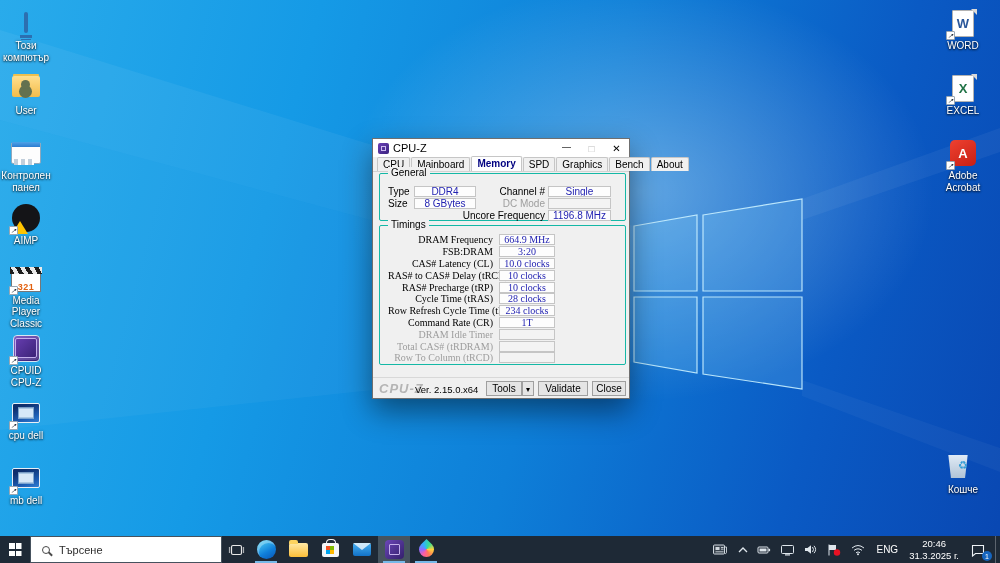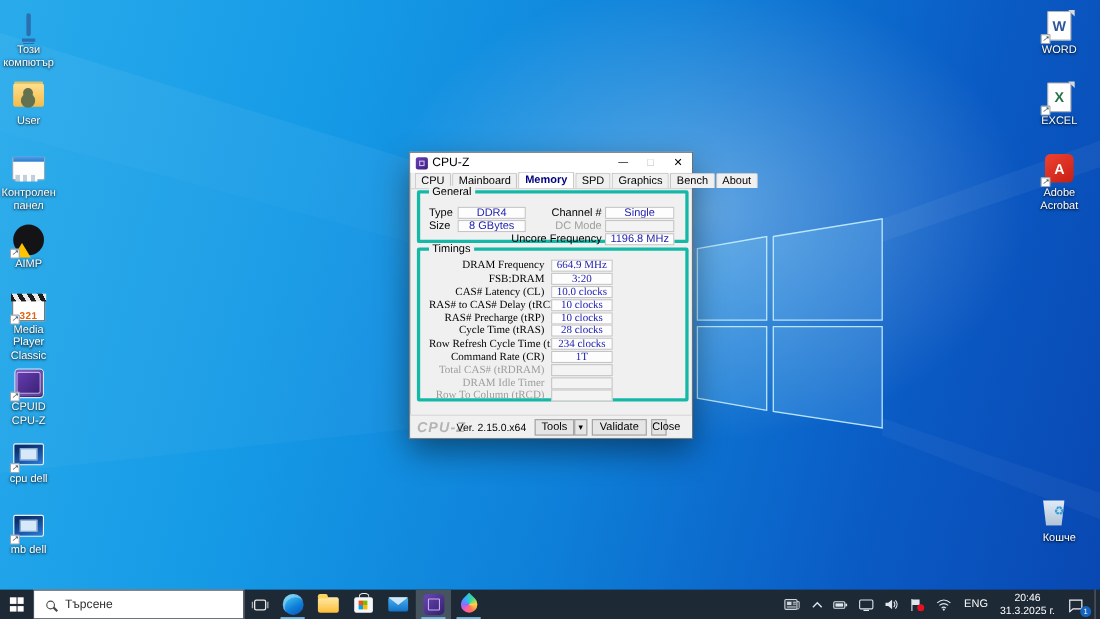--- a/index.html
+++ b/index.html
@@ -90,21 +90,21 @@
   .tb-btn { width:25px; height:18px; display:flex; align-items:center; justify-content:center; font-size:10px; }
   .tb-btn.min::before { content:"\2014"; font-size:9px; margin-top:-3px; }
   .tb-btn.max::before { content:"\25A1"; color:#bdbdbd; font-size:10px; }
   .tb-btn.close::before { content:"\2715"; font-size:10px; }
 
   .tabs { display:flex; align-items:flex-end; height:15px; padding:0 4px; border-bottom:1px solid #d2d2d2; }
   .tab { padding:1px 5px 1px; margin-right:1px; border:1px solid #c6c6c6; border-bottom:none;
       border-radius:2px 2px 0 0; background:#f0f0f0; white-space:nowrap; cursor:default; }
   .tab.active { background:#fff; color:#000080; font-weight:bold; padding-bottom:2px; }
 
-  .group { position:absolute; left:6px; width:247px; border:3px solid #14b8a6; border-radius:2px; }
+  .group { position:absolute; left:6px; width:247px; border:1px solid #14b8a6; border-radius:2px; }
   .group-label { position:absolute; top:-7px; left:8px; background:#f0f0f0; padding:0 3px; }
   #grp-general { top:34px; height:48px; }
   #grp-timings { top:86px; height:140px; }
 
   .fld { background:#fdfdfd; border:1px solid #c5c5c5; color:#2323b2; text-align:center;
       height:11px; line-height:9px; overflow:hidden; }
   .dis.fld, .fld.dis { background:#f3f3f3; color:#9d9d9d; }
   span.dis { color:#9d9d9d; }
 
   .gl-rows { position:absolute; left:8px; top:11px; }
@@ -125,21 +125,21 @@
       border-top:1px solid #d8d8d8; }
   .cpuz-logo { position:absolute; left:6px; top:3px; font-style:italic; font-weight:bold; font-size:13px;
       color:#b4b4b4; letter-spacing:1px; }
   .ver { position:absolute; left:42px; top:6px; font-size:9.5px; }
   .btn { position:absolute; top:3px; height:15px; background:#e5e5e5; border:1px solid #9f9f9f;
       font-size:10px; text-align:center; line-height:13px; cursor:default; }
   .btn-tools { left:113px; width:36px; }
   .btn-tools-arrow { left:149px; width:12px; }
   .btn-tools-arrow::before { content:"\25BE"; font-size:8px; }
   .btn-validate { left:165px; width:50px; }
-  .btn-close { left:219px; width:14px; }
+  .btn-close { left:219px; width:34px; }
 
   
   .taskbar { position:absolute; left:0; right:0; bottom:0; height:27px; background:#1e2936;
       display:flex; align-items:center; z-index:50; }
   .start { width:30px; height:27px; display:flex; align-items:center; justify-content:center; }
   .winlogo { width:13px; height:13px;
       background:linear-gradient(#fff,#fff) 0 0/6px 6px no-repeat,
                  linear-gradient(#fff,#fff) 7.5px 0/5.5px 6px no-repeat,
                  linear-gradient(#fff,#fff) 0 7.5px/6px 5.5px no-repeat,
                  linear-gradient(#fff,#fff) 7.5px 7.5px/5.5px 5.5px no-repeat; }
@@ -378,25 +378,25 @@
           </div>
           <div class="t-row">
             <span class="t-lab">Row Refresh Cycle Time (tRFC)</span>
             <span class="t-fld fld">234 clocks</span>
           </div>
           <div class="t-row">
             <span class="t-lab">Command Rate (CR)</span>
             <span class="t-fld fld">1T</span>
           </div>
           <div class="t-row">
+            <span class="t-lab dis">DRAM Idle Timer</span>
+            <span class="t-fld fld dis"></span>
+          </div>
+          <div class="t-row">
             <span class="t-lab dis">Total CAS# (tRDRAM)</span>
-            <span class="t-fld fld dis"></span>
-          </div>
-          <div class="t-row">
-            <span class="t-lab dis">DRAM Idle Timer</span>
             <span class="t-fld fld dis"></span>
           </div>
           <div class="t-row">
             <span class="t-lab dis">Row To Column (tRCD)</span>
             <span class="t-fld fld dis"></span>
           </div>
         </div>
     </div>
 
     <div class="footer">

